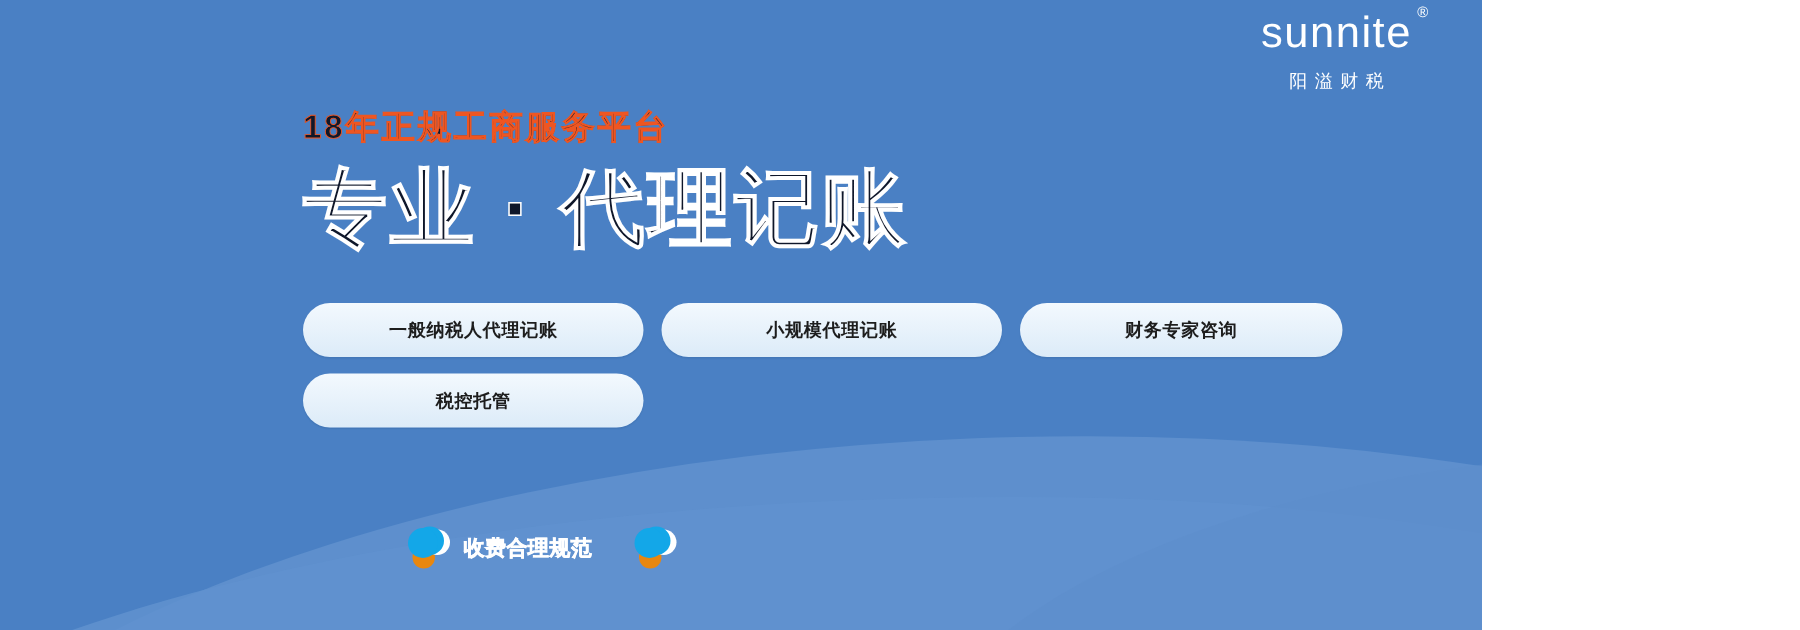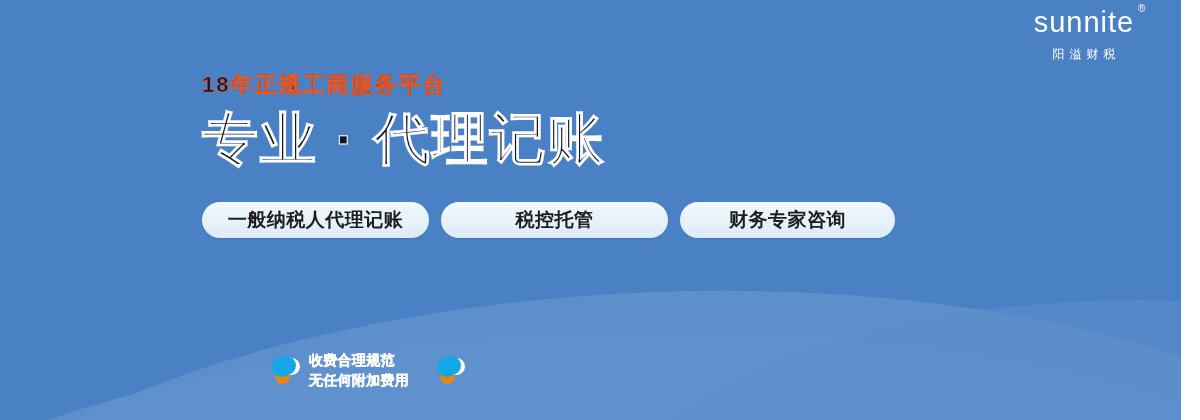--- a/index.html
+++ b/index.html
@@ -5,21 +5,21 @@
   html, body {
     margin: 0;
     padding: 0;
     background: #ffffff;
   }
   body {
     font-family: "Liberation Sans", "DejaVu Sans", sans-serif;
   }
   .banner {
     position: relative;
-    width: 1181px;
+    width: 988px;
     height: 420px;
     overflow: hidden;
     background: #4a80c4;
   }
   
   .wave-layer {
     position: absolute;
     inset: 0;
     pointer-events: none;
   }
@@ -122,21 +122,21 @@
     display: grid;
     grid-template-columns: 227px 227px 215px;
     grid-auto-rows: 36px;
     column-gap: 12px;
     row-gap: 11px;
   }
   .pill {
     background: linear-gradient(180deg, #f3f9fe 0%, #dcebf8 100%);
     border-radius: 18px;
     color: #1d1d1d;
-    font-size: 19px;
+    font-size: 12px;
     font-weight: bold;
     display: flex;
     align-items: center;
     justify-content: center;
     letter-spacing: 0.5px;
     box-shadow: 0 1px 1px rgba(20,50,90,.12);
     cursor: pointer;
     white-space: nowrap;
   }
 
@@ -224,36 +224,36 @@
     <div class="logo-cn">阳溢财税</div>
   </div>
 
   <div class="headline">
     <div class="eyebrow">18年正规工商服务平台</div>
     <div class="title">专业 · 代理记账</div>
   </div>
 
   <div class="pills">
     <div class="pill">一般纳税人代理记账</div>
+    <div class="pill">小规模代理记账</div>
+    <div class="pill">财务专家咨询</div>
     <div class="pill">税控托管</div>
-    <div class="pill">财务专家咨询</div>
   </div>
 
   <div class="features">
 
     <div class="feature">
       <div class="feature-icon">
         <div class="dot-orange"></div>
         <div class="crescent"></div>
         <div class="crescent-cut"></div>
         <div class="dot-cyan"></div>
       </div>
       <div class="feature-text">
         <div>收费合理规范</div>
-        <div>无任何附加费用</div>
       </div>
     </div>
 
     <div class="feature">
       <div class="feature-icon">
         <div class="dot-orange"></div>
         <div class="crescent"></div>
         <div class="crescent-cut"></div>
         <div class="dot-cyan"></div>
       </div>

